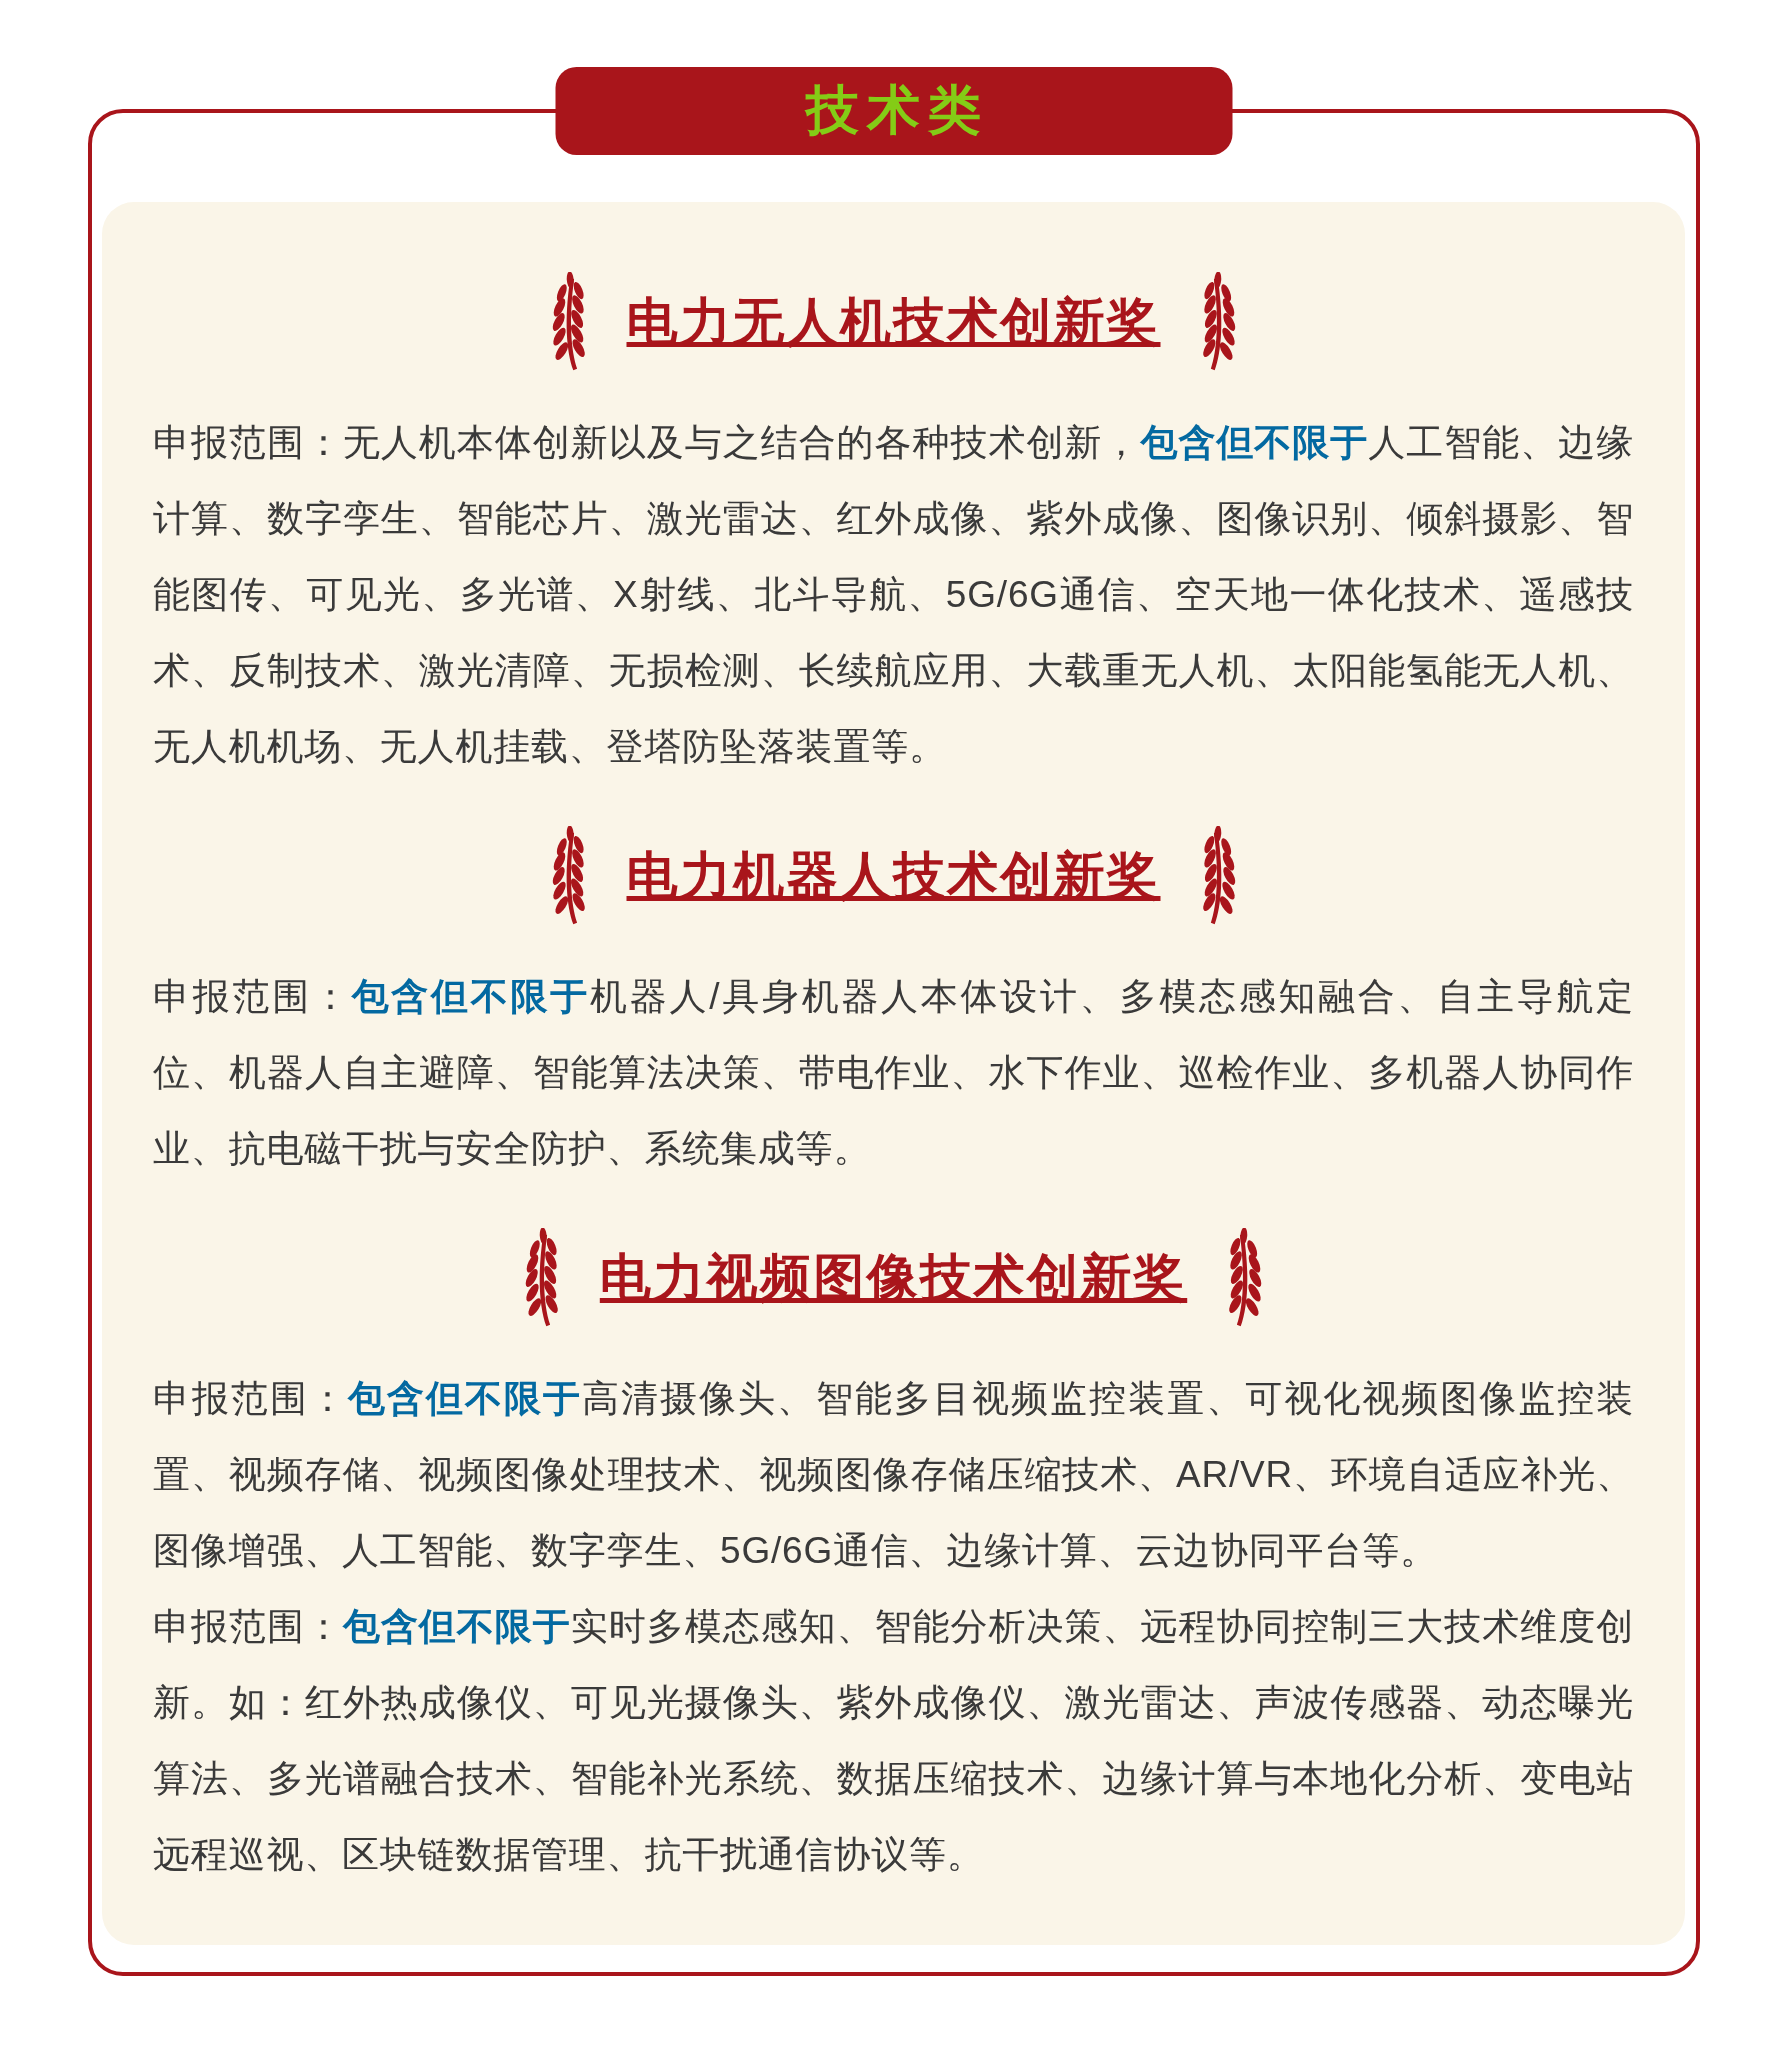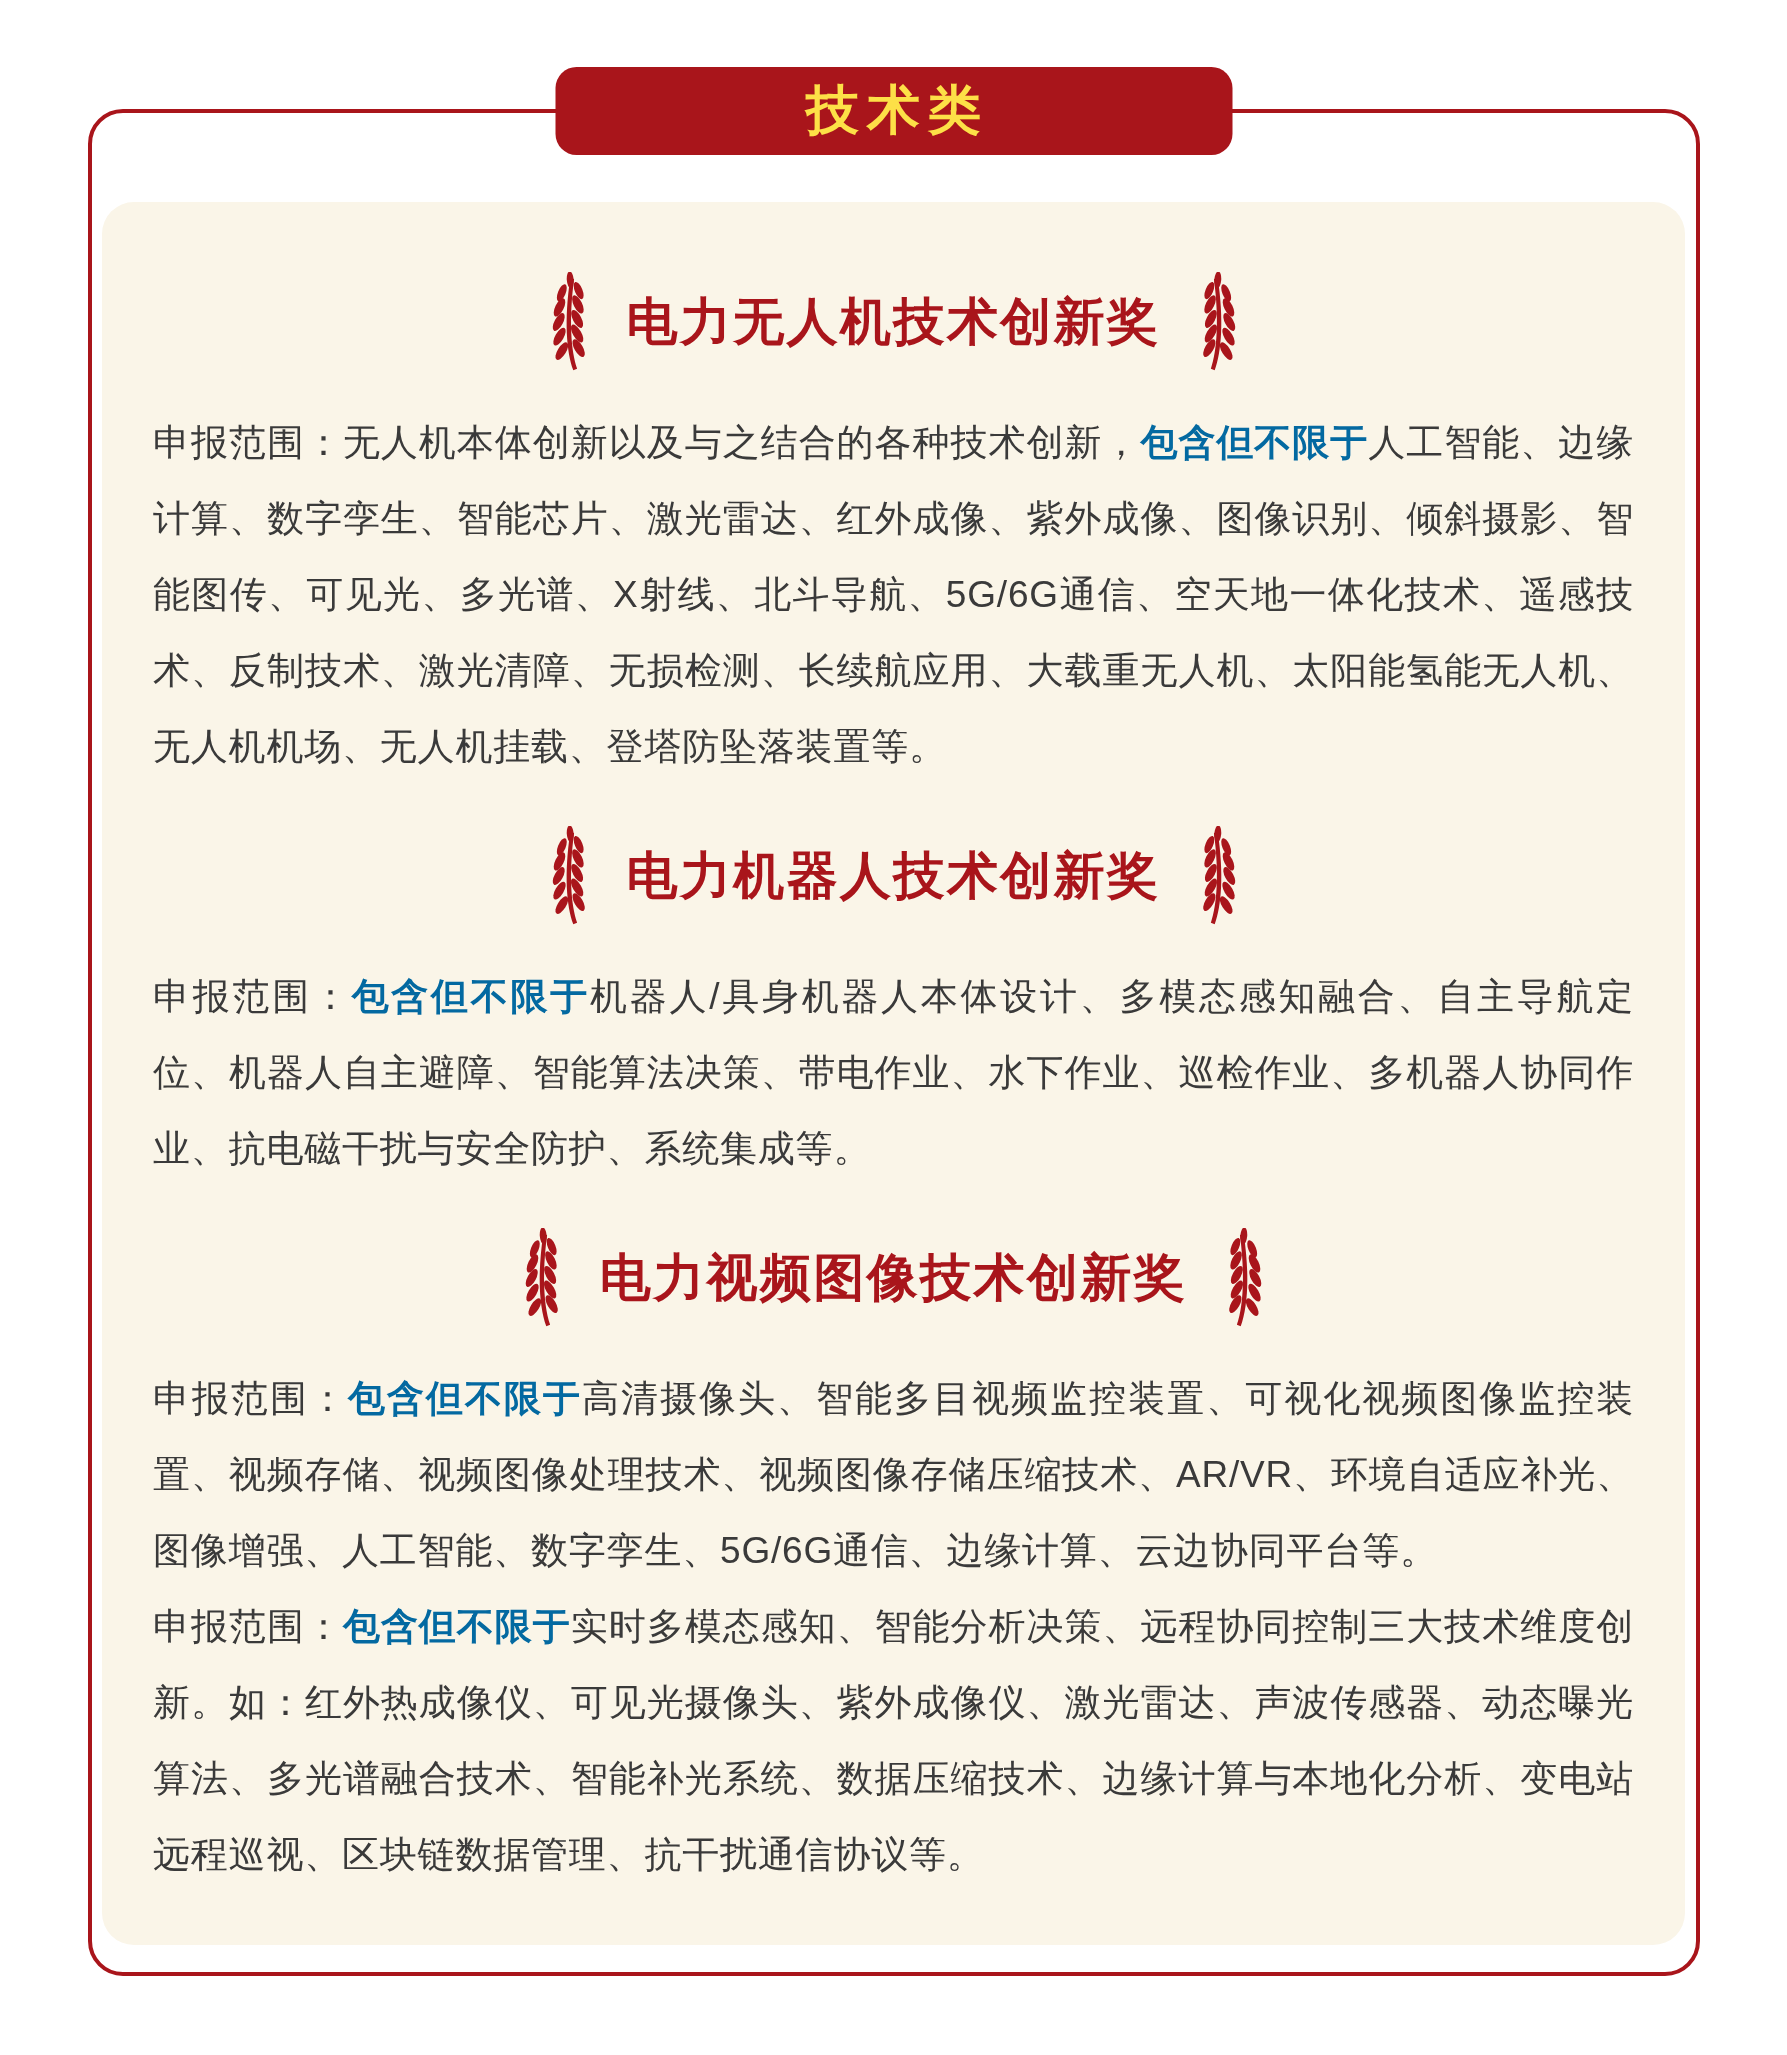--- a/index.html
+++ b/index.html
@@ -37,21 +37,21 @@
     display: flex;
     align-items: center;
     justify-content: center;
     z-index: 3;
   }
   .banner-label {
     font-family: "Liberation Serif", "DejaVu Serif", serif;
     font-weight: bold;
     font-size: 53px;
     letter-spacing: 8px;
-    color: #fde047;
+    color: #84cc16;
     text-indent: 8px;
   }
 
   
   .panel {
     position: absolute;
     left: 102px;
     top: 202px;
     width: 1583px;
     height: 1743px;
@@ -73,20 +73,21 @@
   }
   .section:first-child .title-row { margin-top: 46px; }
 
   .award-title {
     font-family: "Liberation Serif", "DejaVu Serif", serif;
     font-weight: bold;
     font-size: 51px;
     color: #A9151B;
     letter-spacing: 2.4px;
     white-space: nowrap;
+    text-decoration: underline;
   }
 
   .laurel {
     width: 46px;
     height: 100px;
     color: #A9151B;
     display: inline-flex;
     align-items: center;
     justify-content: center;
     flex: 0 0 auto;

